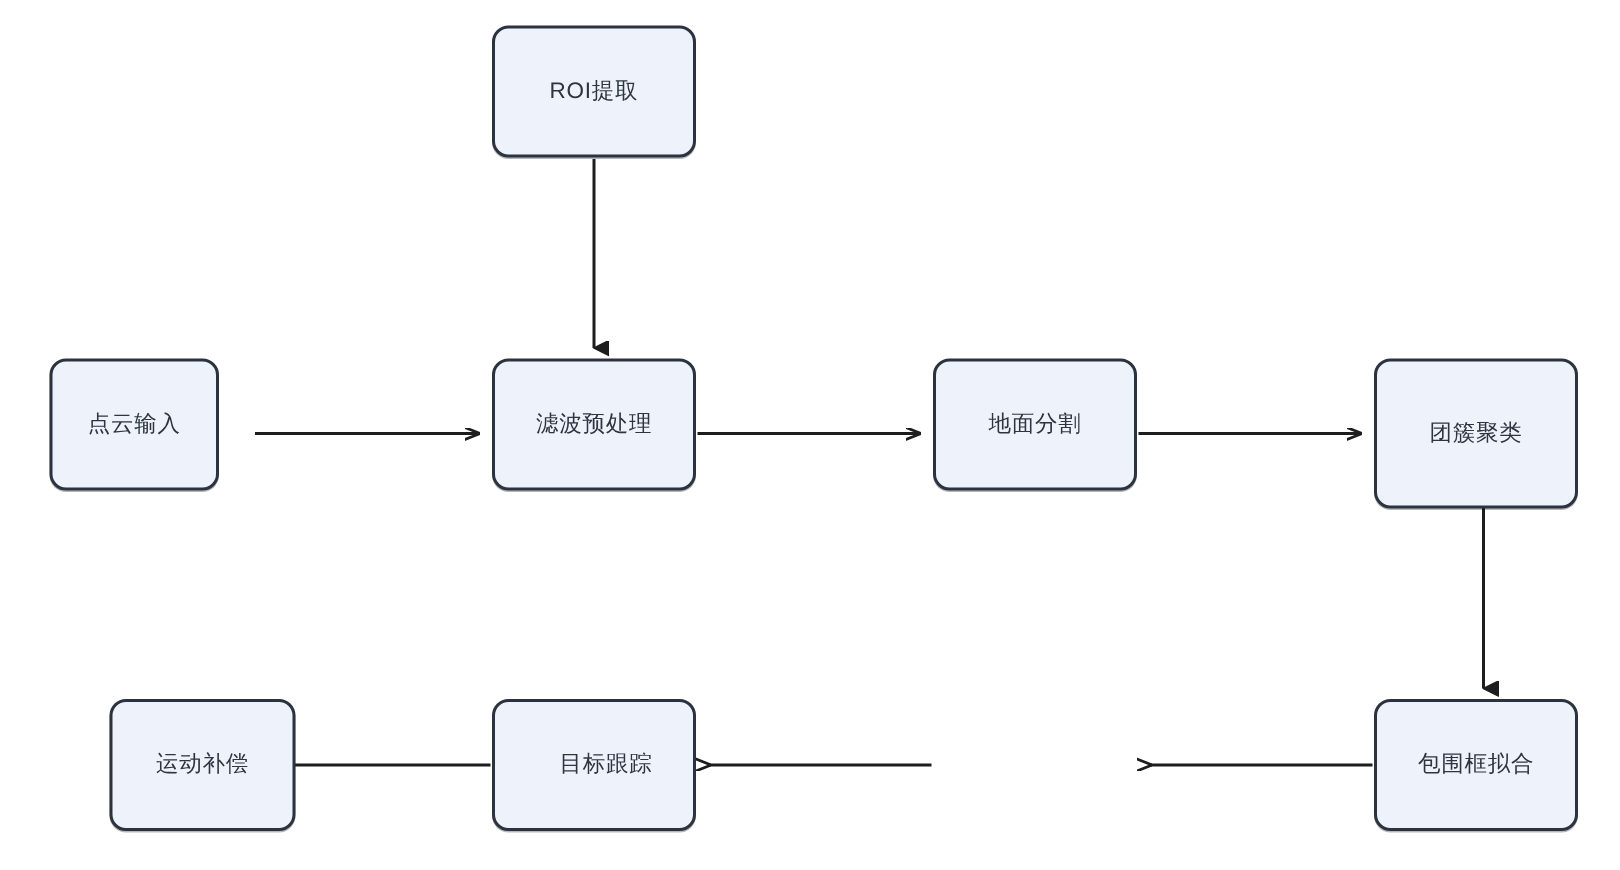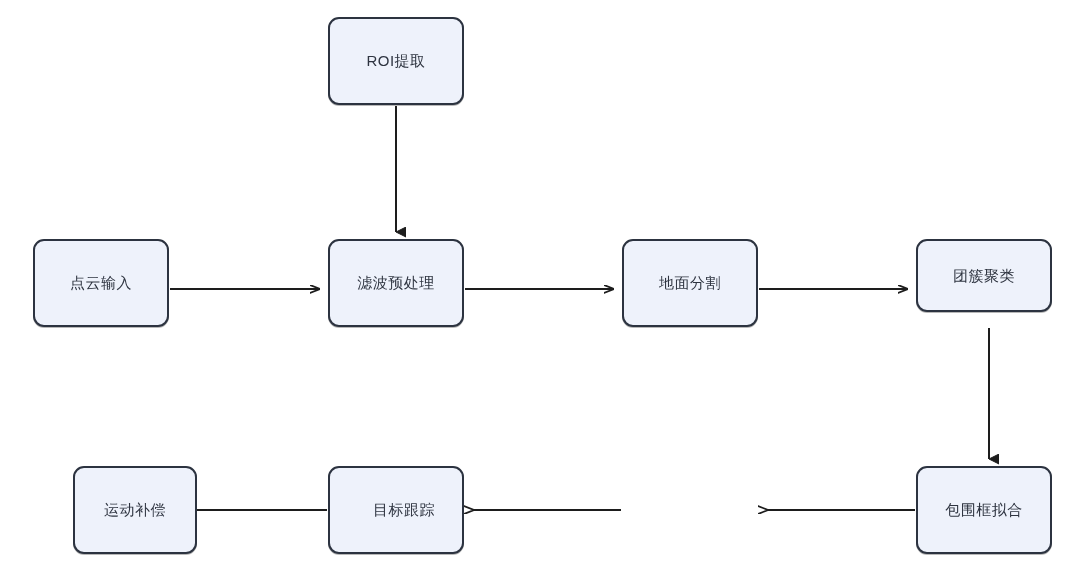--- a/index.html
+++ b/index.html
@@ -41,24 +41,24 @@
   .node-label {
     font-size: 15px;
     line-height: 1.2;
     color: #2e3440;
     letter-spacing: 0.5px;
     white-space: nowrap;
     user-select: none;
   }
   
   #node-roi      { left: 328px; top: 17px;  width: 136px; height: 88px; }
-  #node-input    { left: 33px;  top: 239px; width: 136px; height: 88px; }
+  #node-input    { left: 33px;  top: 239px; width: 113px; height: 88px; }
   #node-filter   { left: 328px; top: 239px; width: 136px; height: 88px; }
   #node-ground   { left: 622px; top: 239px; width: 136px; height: 88px; }
-  #node-cluster  { left: 916px; top: 239px; width: 136px; height: 73px; }
+  #node-cluster  { left: 916px; top: 239px; width: 136px; height: 100px; }
   #node-bbox     { left: 916px; top: 466px; width: 136px; height: 88px; }
   #node-recog    { left: 622px; top: 466px; width: 136px; height: 88px; }
   #node-track    { left: 328px; top: 466px; width: 136px; height: 88px; padding-left: 16px; }
   #node-motion   { left: 33px;  top: 466px; width: 124px; height: 88px; margin-left: 40px; }
 </style>
 </head>
 <body>
 
 <div id="diagram">
 

